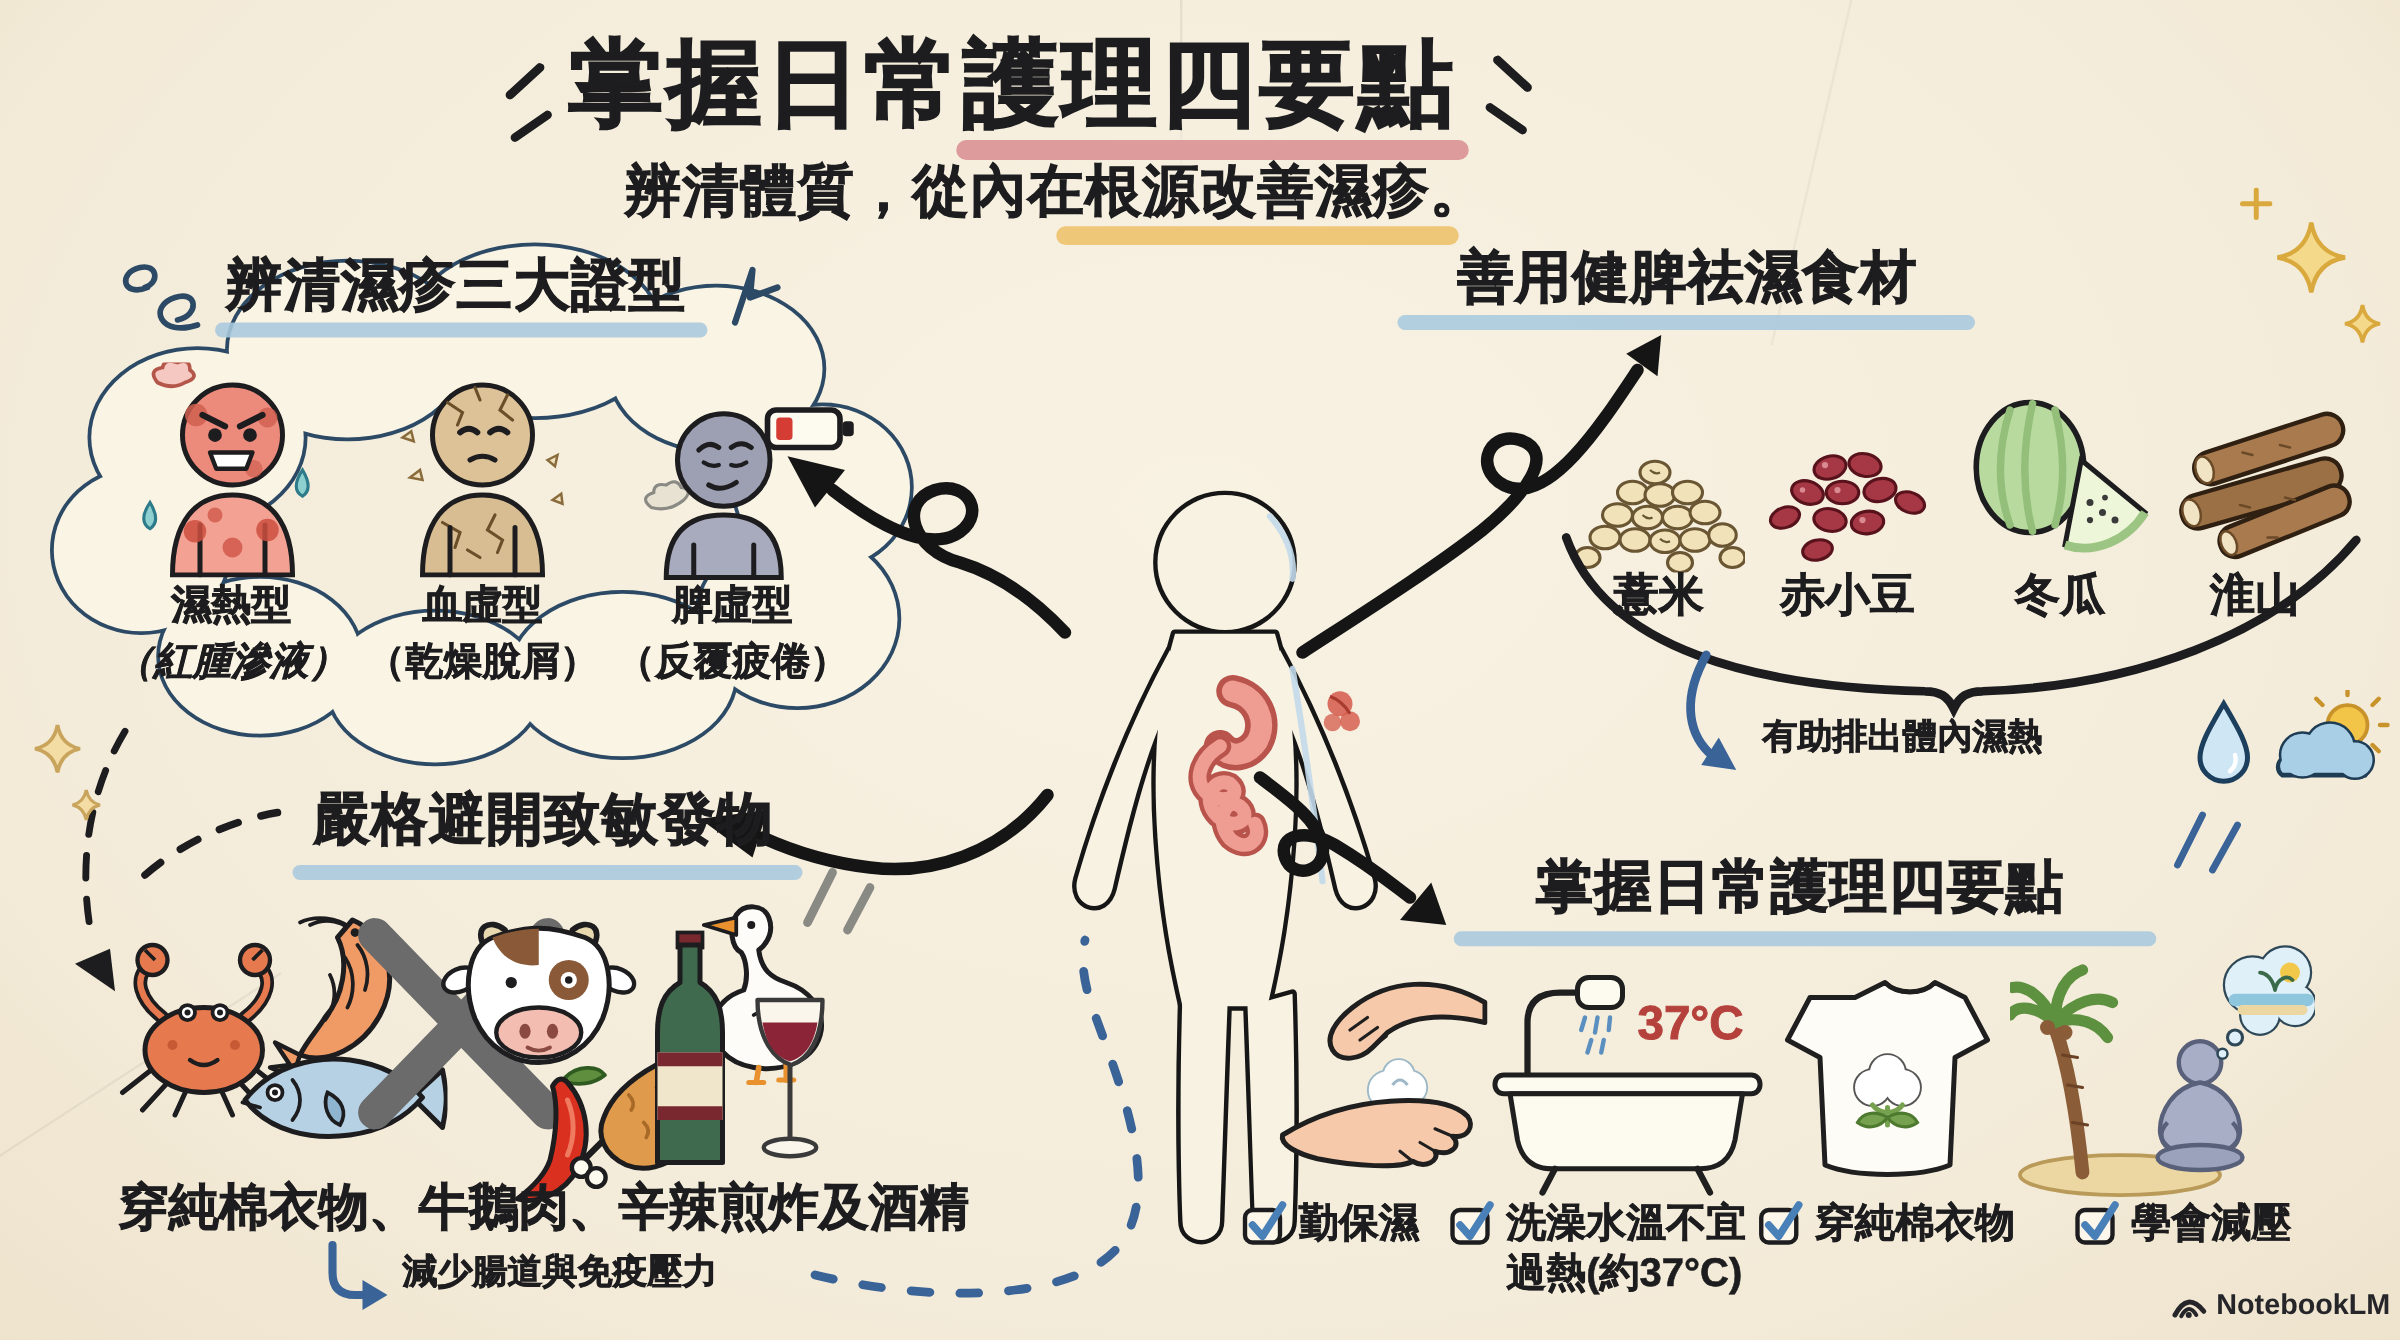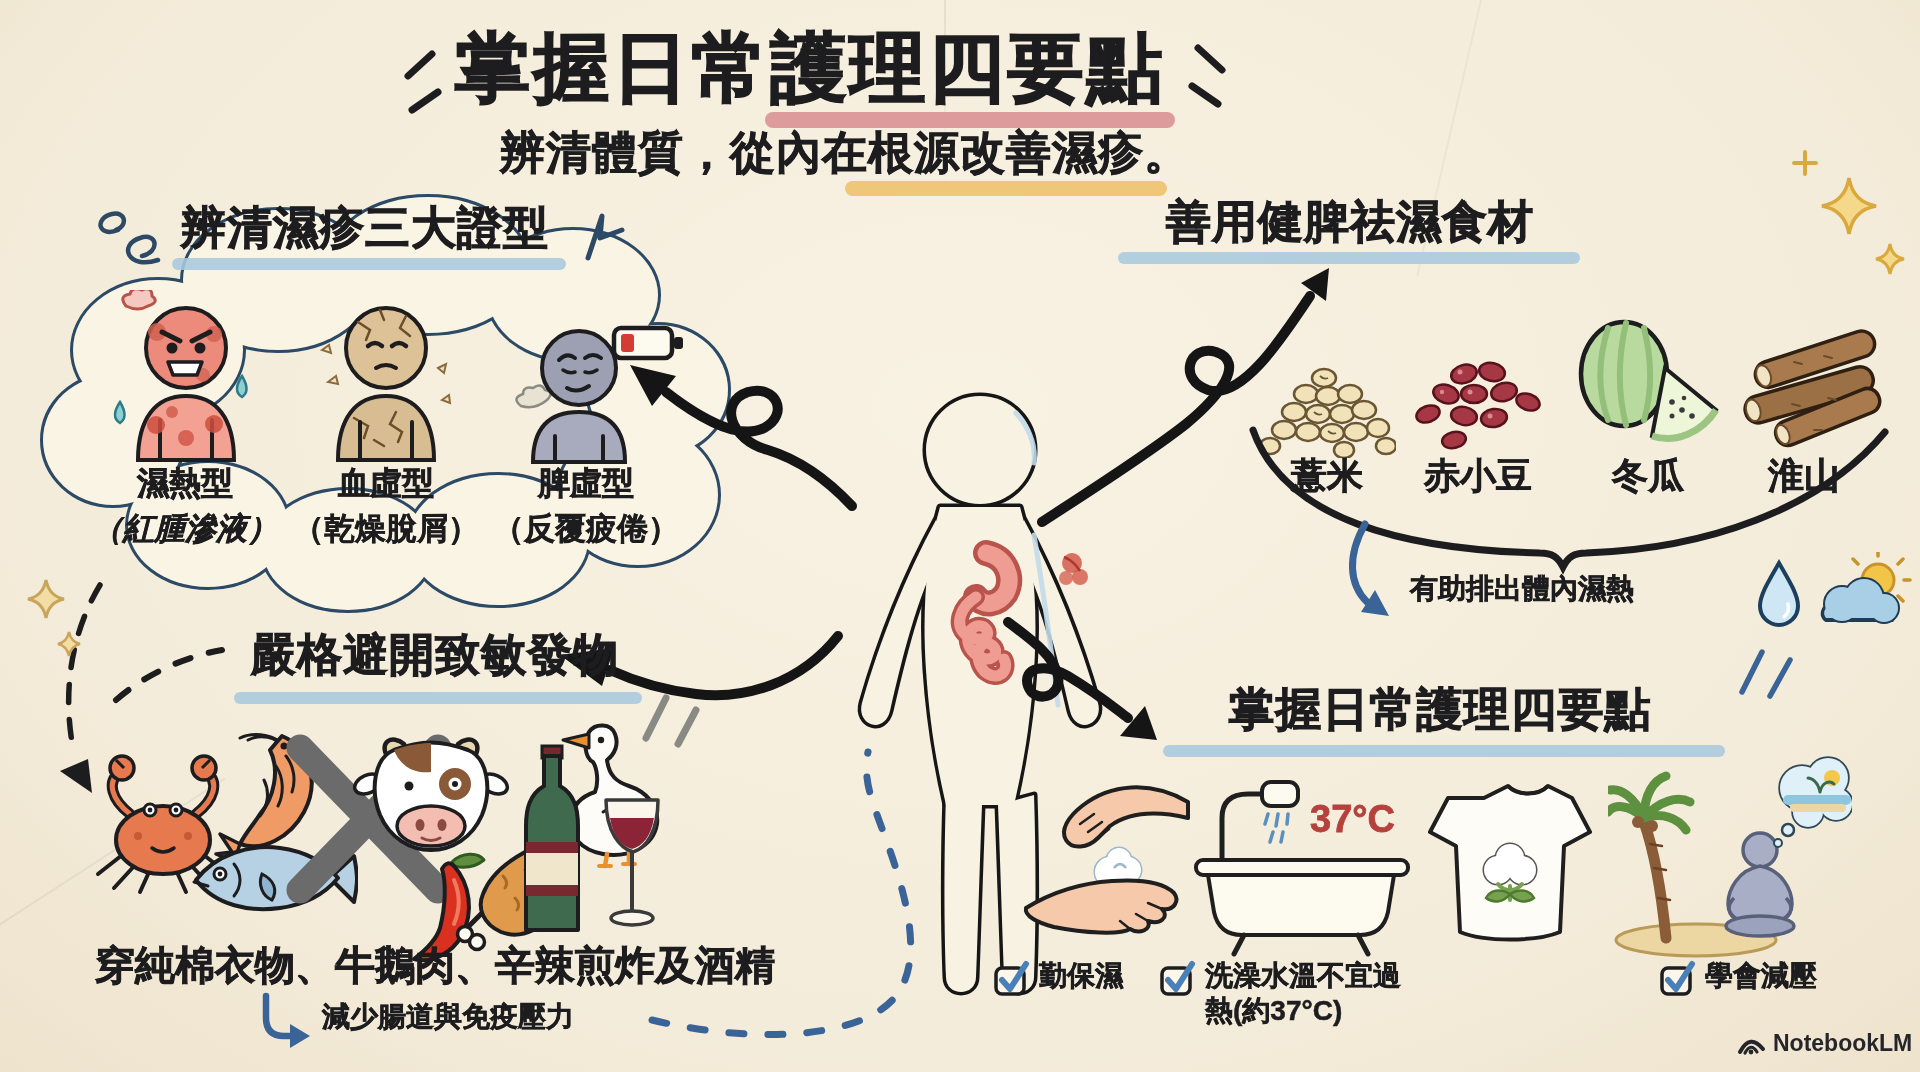--- a/index.html
+++ b/index.html
@@ -12,21 +12,21 @@
   .ink{color:#1d1d1f;font-weight:900;}
   .center{text-align:center;}
   .title-xl{font-size:76px;letter-spacing:3px;-webkit-text-stroke:1.6px #1d1d1f;line-height:1;}
   .subtitle{font-size:45px;letter-spacing:1px;-webkit-text-stroke:.8px #1d1d1f;line-height:1.15;}
   .sec-title{font-size:45px;letter-spacing:1px;-webkit-text-stroke:1px #1d1d1f;line-height:1.1;white-space:nowrap;}
   .type-name{font-size:32px;-webkit-text-stroke:.7px #1d1d1f;}
   .type-detail{font-size:31px;-webkit-text-stroke:.5px #1d1d1f;}
   .food-label{font-size:36px;-webkit-text-stroke:.6px #1d1d1f;}
   .caption{font-size:40px;-webkit-text-stroke:.8px #1d1d1f;white-space:nowrap;}
   .note{font-size:28px;-webkit-text-stroke:.6px #1d1d1f;white-space:nowrap;}
-  .chk-label{font-size:28px;-webkit-text-stroke:.5px #1d1d1f;line-height:1.25;}
+  .chk-label{font-size:32px;-webkit-text-stroke:.5px #1d1d1f;line-height:1.25;}
   .underline{border-radius:9px;opacity:.88;}
   .z1{z-index:1}.z2{z-index:2}.z3{z-index:3}
   .temp{color:#b5413c;font-size:38px;font-weight:900;-webkit-text-stroke:.8px #b5413c;}
   .brandrow{display:flex;align-items:center;gap:7px;font-size:23px;font-weight:700;color:#26262a;}
   .chk-row{display:flex;align-items:flex-start;gap:9px;}
   .crease{position:absolute;pointer-events:none;}
 </style>
 </head>
 <body>
 
@@ -548,20 +548,27 @@
     </svg>
     <span class="ink chk-label">勤保濕</span>
   </div>
   <div class="abs chk-row z3" style="left:1158px;top:958px;width:262px;">
     <svg width="38" height="40" viewBox="0 0 38 40">
       <rect x="4" y="10" width="28" height="26" rx="6" fill="#fcf7ea" stroke="#1d1d1f" stroke-width="3.5"></rect>
       <path d="M10,22 L18,31 L34,6" stroke="#4a80b8" stroke-width="6" fill="none" stroke-linecap="round" stroke-linejoin="round"></path>
     </svg>
     <span class="ink chk-label" style="width:212px;display:inline-block;">洗澡水溫不宜過熱(約37°C)</span>
   </div>
+  <div class="abs chk-row z3" style="left:1405px;top:958px;width:250px;">
+    <svg width="38" height="40" viewBox="0 0 38 40">
+      <rect x="4" y="10" width="28" height="26" rx="6" fill="#fcf7ea" stroke="#1d1d1f" stroke-width="3.5"></rect>
+      <path d="M10,22 L18,31 L34,6" stroke="#4a80b8" stroke-width="6" fill="none" stroke-linecap="round" stroke-linejoin="round"></path>
+    </svg>
+    <span class="ink chk-label">穿純棉衣物</span>
+  </div>
   <div class="abs chk-row z3" style="left:1658px;top:958px;width:210px;">
     <svg width="38" height="40" viewBox="0 0 38 40">
       <rect x="4" y="10" width="28" height="26" rx="6" fill="#fcf7ea" stroke="#1d1d1f" stroke-width="3.5"></rect>
       <path d="M10,22 L18,31 L34,6" stroke="#4a80b8" stroke-width="6" fill="none" stroke-linecap="round" stroke-linejoin="round"></path>
     </svg>
     <span class="ink chk-label">學會減壓</span>
   </div>
 
   <div class="abs brandrow z3" style="left:1736px;top:1030px;">
     <svg width="30" height="26" viewBox="0 0 30 26">

